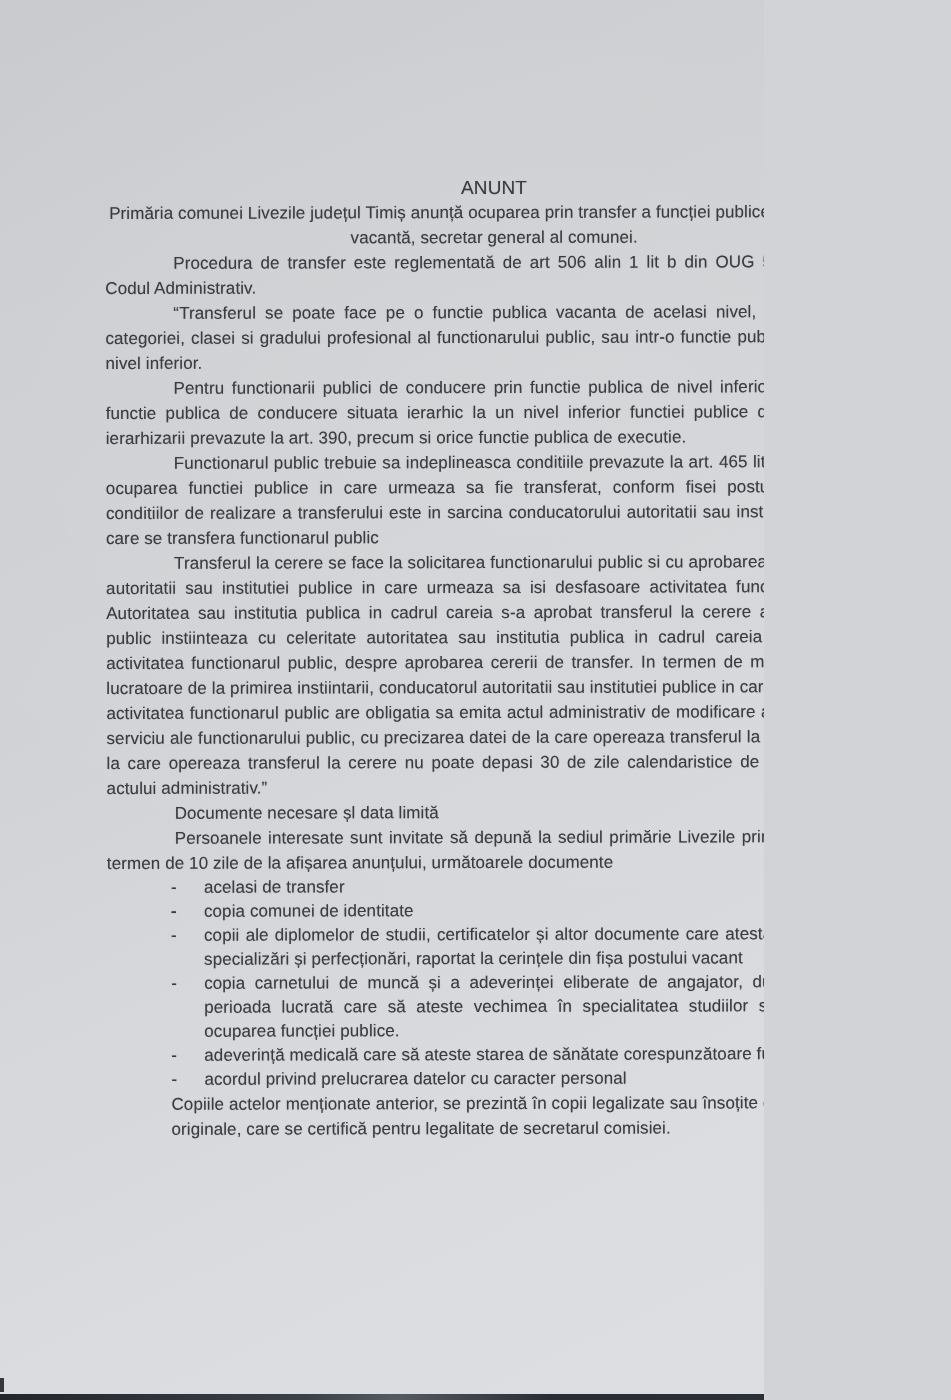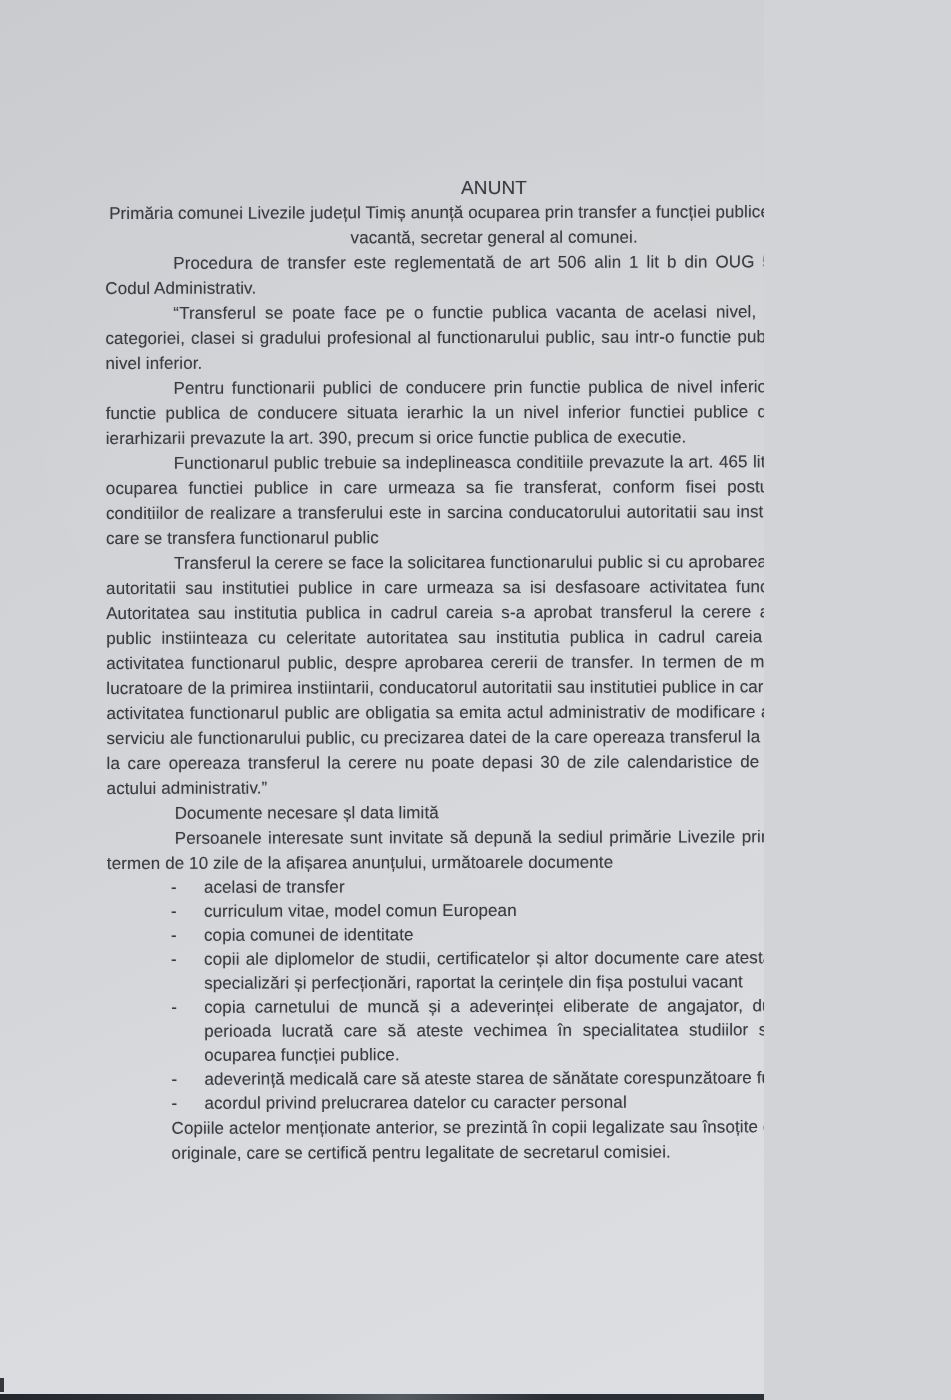--- a/index.html
+++ b/index.html
@@ -105,21 +105,20 @@
 
     <p class="para">Persoanele interesate sunt invitate să depună la sediul primărie Livezile prin registratură în termen de 10 zile de la afișarea anunțului, următoarele documente</p>
 
     <div class="doc-list">
       <div class="list-item">
         <span class="dash">-</span>
         <span>acelasi de transfer</span>
       </div>
       <div class="list-item">
         <span class="dash">-</span>
-        <span>curriculum vitae, model comun European</span>
       </div>
       <div class="list-item">
         <span class="dash">-</span>
         <span>copia comunei de identitate</span>
       </div>
       <div class="list-item">
         <span class="dash">-</span>
         <span>copii ale diplomelor de studii, certificatelor și altor documente care atestă efectuarea de specializări și perfecționări, raportat la cerințele din fișa postului vacant</span>
       </div>
       <div class="list-item">

